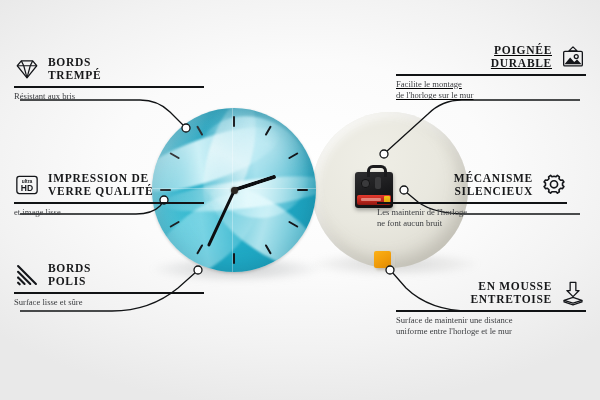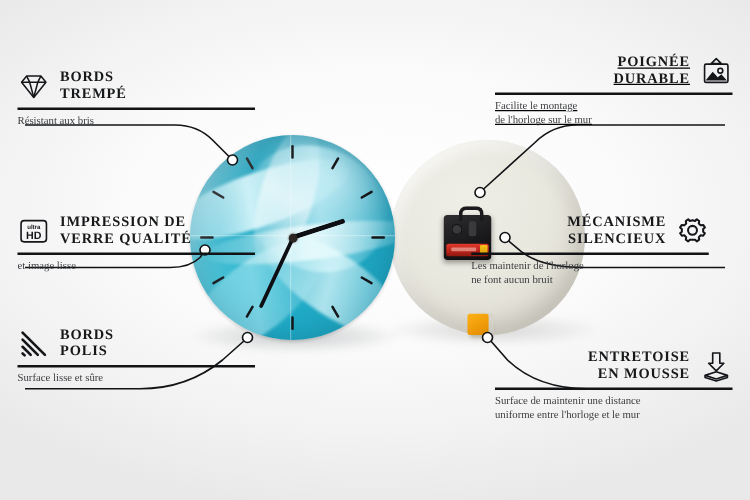--- a/index.html
+++ b/index.html
@@ -301,22 +301,22 @@
       </svg>
     </div>
     <div class="rule"></div>
     <div class="desc">Les maintenir de l'horloge</div>
     <div class="desc">ne font aucun bruit</div>
   </div>
 
   <div class="feat right f-entr">
     <div class="head">
       <div class="titles">
+        <div class="t-line">EN MOUSSE</div>
         <div class="t-line">ENTRETOISE</div>
-        <div class="t-line">EN MOUSSE</div>
       </div>
       <svg class="ico" viewBox="0 0 32 32">
         <g fill="none" stroke="#14161a" stroke-width="1.6" stroke-linejoin="round">
           <path d="M12.5,3 L19.5,3 L19.5,13 L23.5,13 L16,20.5 L8.5,13 L12.5,13 Z"></path>
           <path d="M16,21.5 L27,25 L16,28.5 L5,25 Z"></path>
           <path d="M5,25 L5,27 L16,30.5 L27,27 L27,25"></path>
         </g>
       </svg>
     </div>
     <div class="rule"></div>

